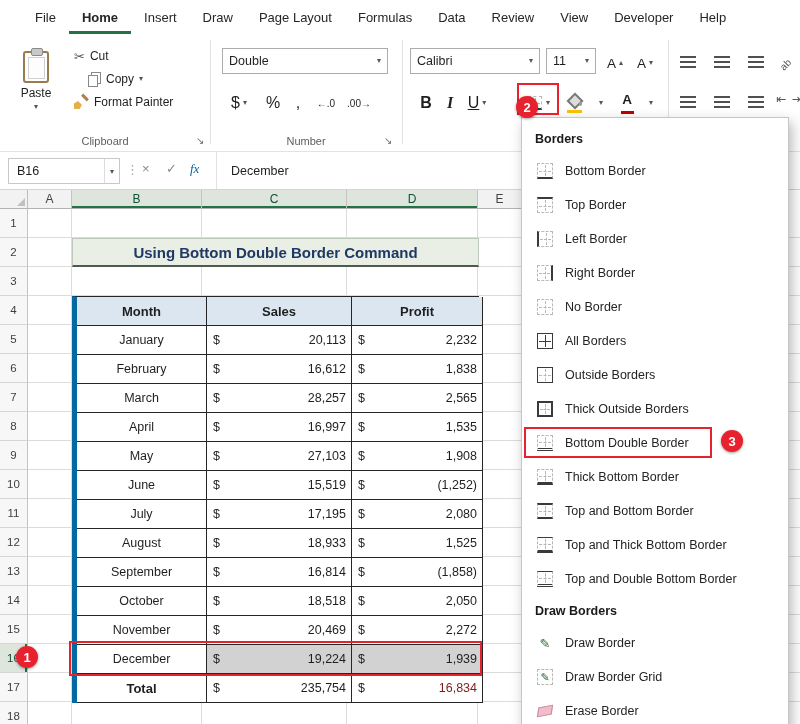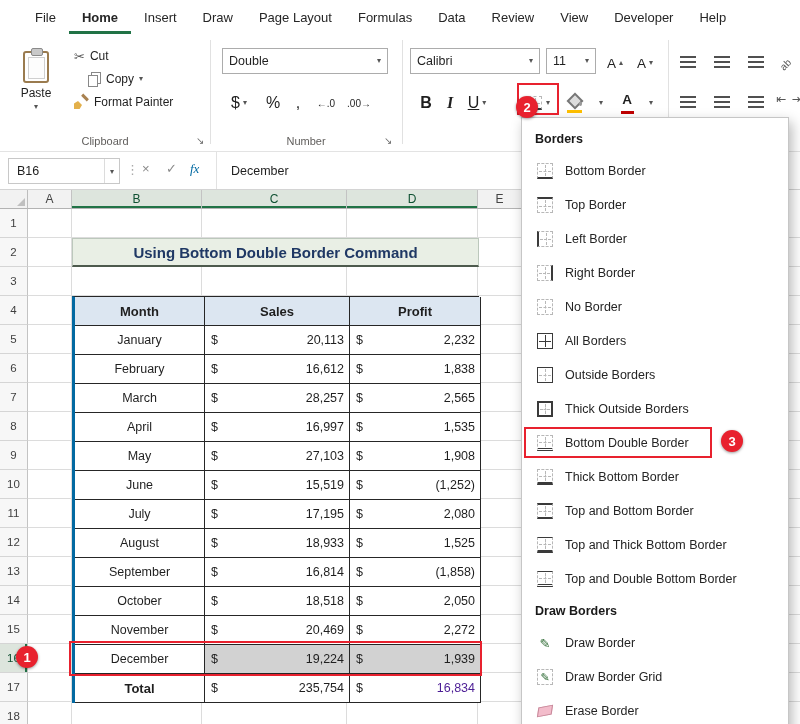--- a/index.html
+++ b/index.html
@@ -95,27 +95,27 @@
   .colh.sel{background:#dde5dd;box-shadow:inset 0 -2px 0 #217346;color:#0f5132}
   #rowheads{position:absolute;left:0;top:19px;width:28px}
   .rowh{width:28px;height:29px;border-right:1px solid #c3c3c3;border-bottom:1px solid #d5d5d5;background:#f7f7f7;display:flex;align-items:center;justify-content:center;font-size:11.5px;color:#3f3f3f}
   .rowh.sel{background:#dde5dd;box-shadow:inset -2px 0 0 #217346;color:#0f5132}
   #hgrid{position:absolute;left:28px;top:19px;width:772px;height:515px;background:repeating-linear-gradient(to bottom,transparent 0,transparent 28px,#dcdcdc 28px,#dcdcdc 29px)}
   .vline{position:absolute;top:19px;height:515px;width:1px;background:#dcdcdc}
 
   #title-cell{position:absolute;left:72px;top:48px;width:407px;height:29px;background:#e9efe5;border:1px solid #bcc8bc;border-bottom:2px solid #4d5a4d;display:flex;align-items:center;justify-content:center;z-index:2}
   #title-cell span{font-weight:700;font-size:15px;color:#1f3864}
 
-  #table{position:absolute;left:72px;top:106px;width:407px;display:grid;grid-template-columns:130px 145px 131px;grid-auto-rows:29px;border-top:1px solid #262626;border-left:3px solid #0369a1;background:#fff;z-index:3;font-size:12.5px}
+  #table{position:absolute;left:72px;top:106px;width:407px;display:grid;grid-template-columns:130px 145px 131px;grid-auto-rows:29px;border-top:1px solid #262626;border-left:5px solid #0369a1;background:#fff;z-index:3;font-size:12.5px}
   .cell{border-right:1px solid #262626;border-bottom:1px solid #262626;display:flex;align-items:center;justify-content:center;background:#fff}
   .cell.money{justify-content:space-between;padding:0 5px 0 6px}
   .cell.th{background:#dce6f1;font-weight:700;font-size:13px}
   .cell.selcell{background:#d2d2d2}
   .cell.total-label{font-weight:700;font-size:13px}
-  .faint{color:#4c1d95}
+  .faint{color:#7f1d1d}
 
   
   #bmenu{position:absolute;left:521px;top:117px;width:268px;height:620px;background:#fff;border:1px solid #c6c6c6;box-shadow:3px 5px 12px rgba(0,0,0,.28);z-index:40;padding-top:6px}
   .menu-sec{height:30px;display:flex;align-items:center;padding-left:13px;font-size:12.5px;font-weight:700;color:#1a1a1a}
   .mitem{height:34px;display:flex;align-items:center;padding-left:15px;gap:12px;font-size:12.5px;color:#242424;cursor:default;white-space:nowrap}
 
   
   .redbox{position:absolute;border:2px solid #e8212e;z-index:110;pointer-events:none}
   .badge{position:absolute;width:22px;height:22px;border-radius:50%;background:#e8212e;color:#fff;font-size:13px;font-weight:700;display:flex;align-items:center;justify-content:center;z-index:120;box-shadow:0 1px 3px rgba(0,0,0,.4);pointer-events:none}
 </style>

